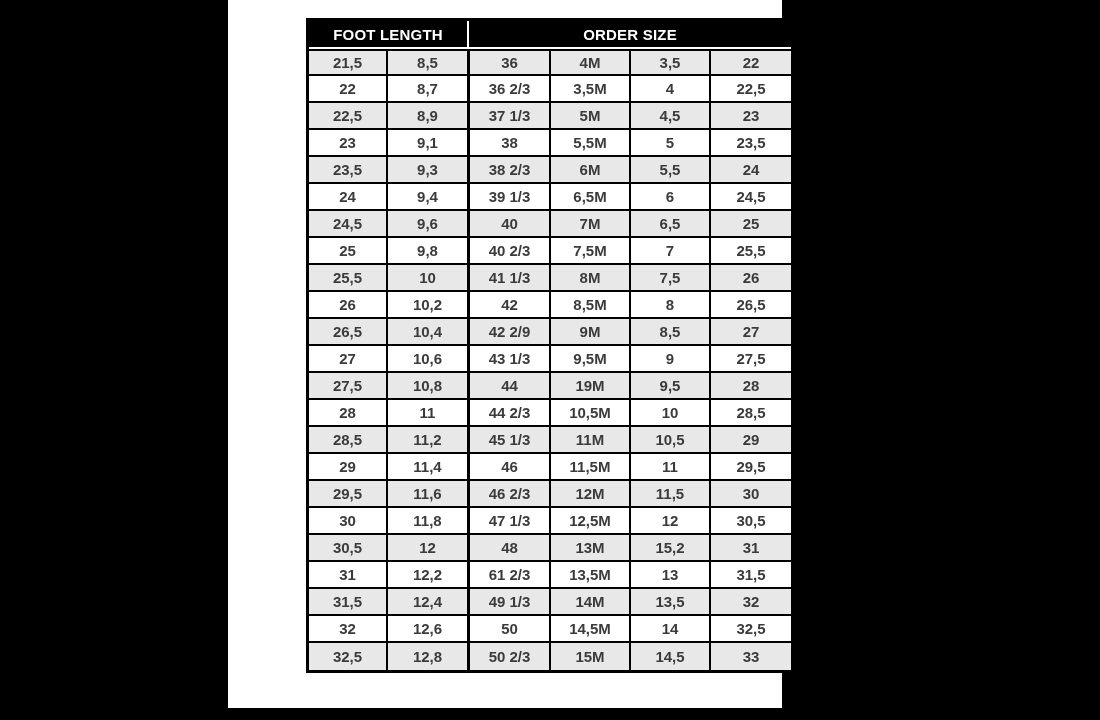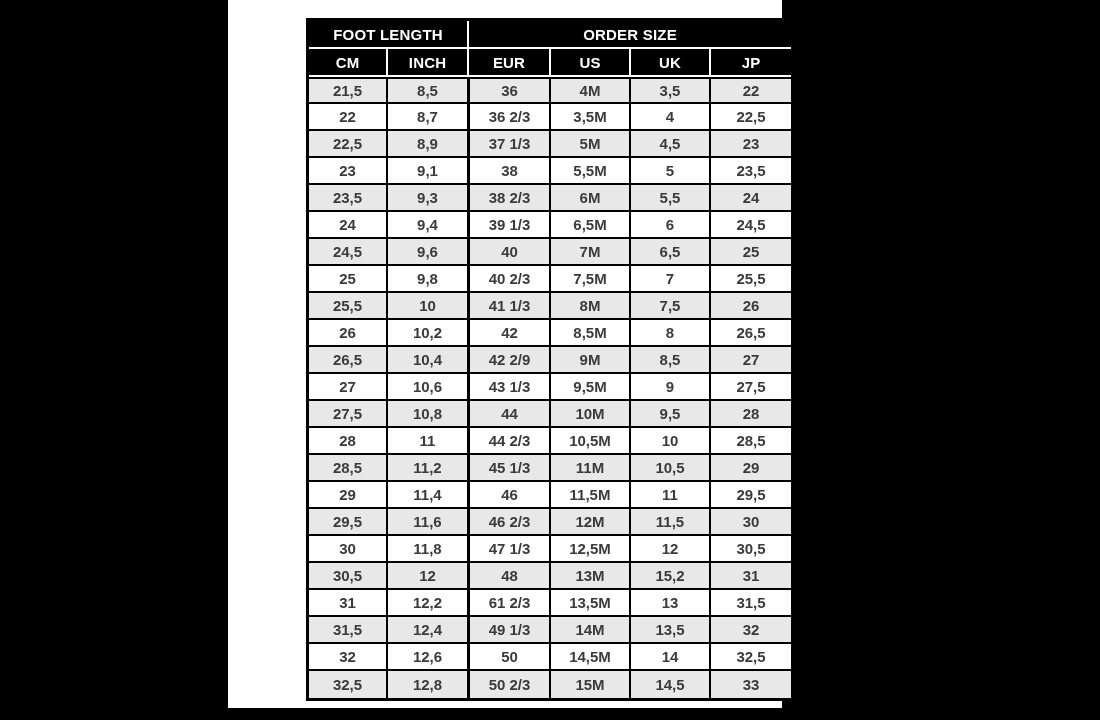--- a/index.html
+++ b/index.html
@@ -80,28 +80,20 @@
           <col style="width:82px">
           <col style="width:80px">
           <col style="width:80px">
           <col style="width:80px">
         </colgroup>
         <thead>
           <tr class="group-row">
             <th colspan="2" class="gsep">FOOT LENGTH</th>
             <th colspan="4">ORDER SIZE</th>
           </tr>
-          <tr class="cols-row">
-            <th class="csep">CM</th>
-            <th class="csep">INCH</th>
-            <th class="csep">EUR</th>
-            <th class="csep">US</th>
-            <th class="csep">UK</th>
-            <th>JP</th>
-          </tr>
         </thead>
         <tbody id="table-body">
             <tr class="alt">
               <td>21,5</td>
               <td>8,5</td>
               <td class="sep">36</td>
               <td>4M</td>
               <td>3,5</td>
               <td>22</td>
             </tr>
@@ -190,21 +182,21 @@
               <td>10,6</td>
               <td class="sep">43 1/3</td>
               <td>9,5M</td>
               <td>9</td>
               <td>27,5</td>
             </tr>
             <tr class="alt">
               <td>27,5</td>
               <td>10,8</td>
               <td class="sep">44</td>
-              <td>10M</td>
+              <td>19M</td>
               <td>9,5</td>
               <td>28</td>
             </tr>
             <tr>
               <td>28</td>
               <td>11</td>
               <td class="sep">44 2/3</td>
               <td>10,5M</td>
               <td>10</td>
               <td>28,5</td>

